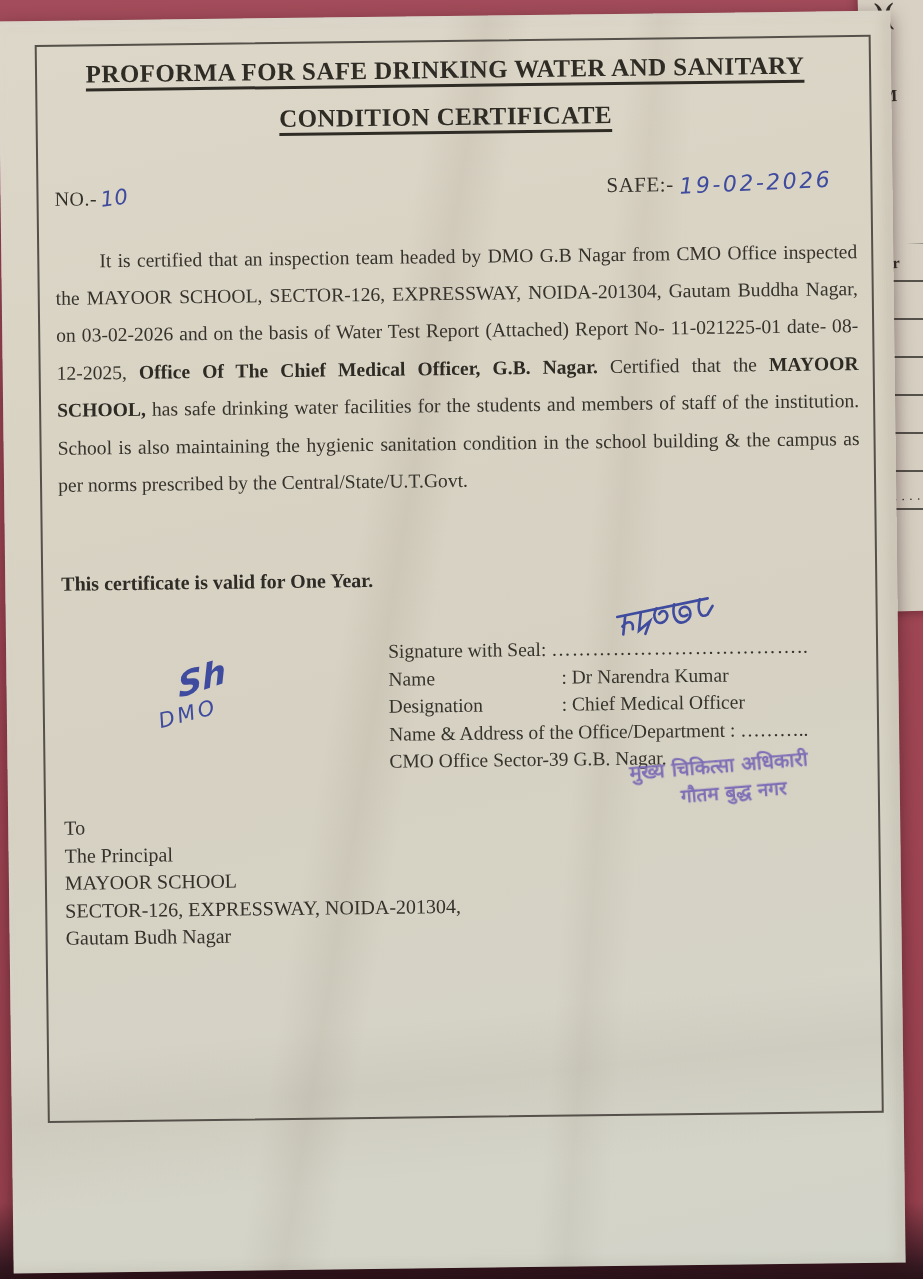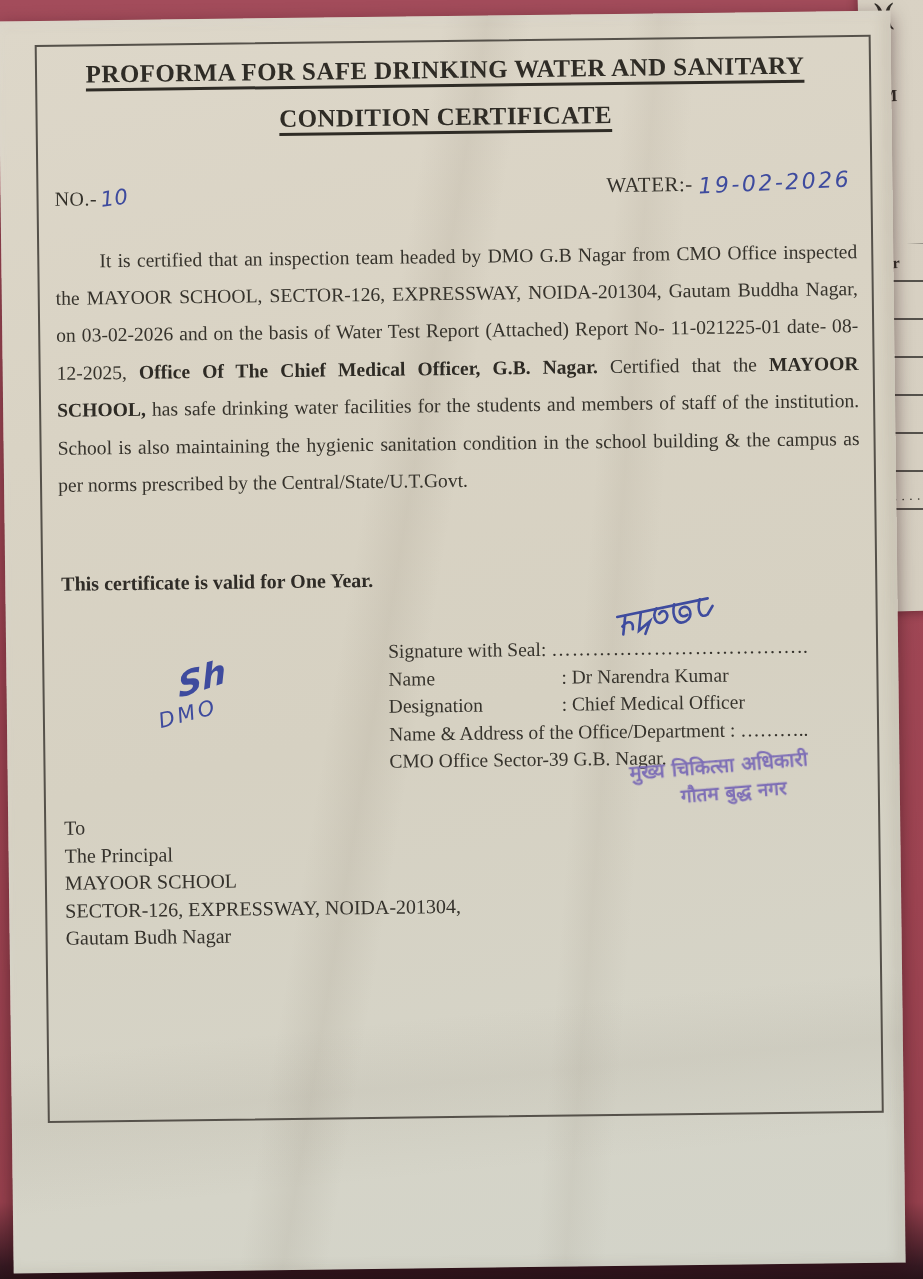--- a/index.html
+++ b/index.html
@@ -125,21 +125,21 @@
   <div id="title" class="abs">
     <span class="tline">PROFORMA FOR SAFE DRINKING WATER AND SANITARY</span><br>
     <span class="tline">CONDITION CERTIFICATE</span>
   </div>
 
   <div id="no-row" class="abs">
     <span>NO.-</span><span id="no-value" class="pen">10</span>
   </div>
 
   <div id="date-row" class="abs">
-    <span>WATER:-</span><span id="date-value" class="pen">19-02-2026</span>
+    <span>SAFE:-</span><span id="date-value" class="pen">19-02-2026</span>
   </div>
 
   <p id="body-para" class="abs"><span>It is certified that an inspection team headed by DMO G.B Nagar from CMO Office inspected the MAYOOR SCHOOL, SECTOR-126, EXPRESSWAY, NOIDA-201304, Gautam Buddha Nagar, on 03-02-2026 and on the basis of Water Test Report (Attached) Report No- 11-021225-01 date- 08-12-2025, </span><b>Office Of The Chief Medical Officer, G.B. Nagar.</b><span> Certified that the </span><b>MAYOOR SCHOOL,</b><span> has safe drinking water facilities for the students and members of staff of the institution. School is also maintaining the hygienic sanitation condition in the school building &amp; the campus as per norms prescribed by the Central/State/U.T.Govt.</span></p>
 
   <div id="validity" class="abs">This certificate is valid for One Year.</div>
 
   <div id="seal-scribble" class="abs">
     <svg width="104" height="38" viewBox="0 0 104 38">
       <g stroke="#3e4b9e" stroke-width="2.6" fill="none" stroke-linecap="round">
         <path d="M4 14 L96 6"></path>

